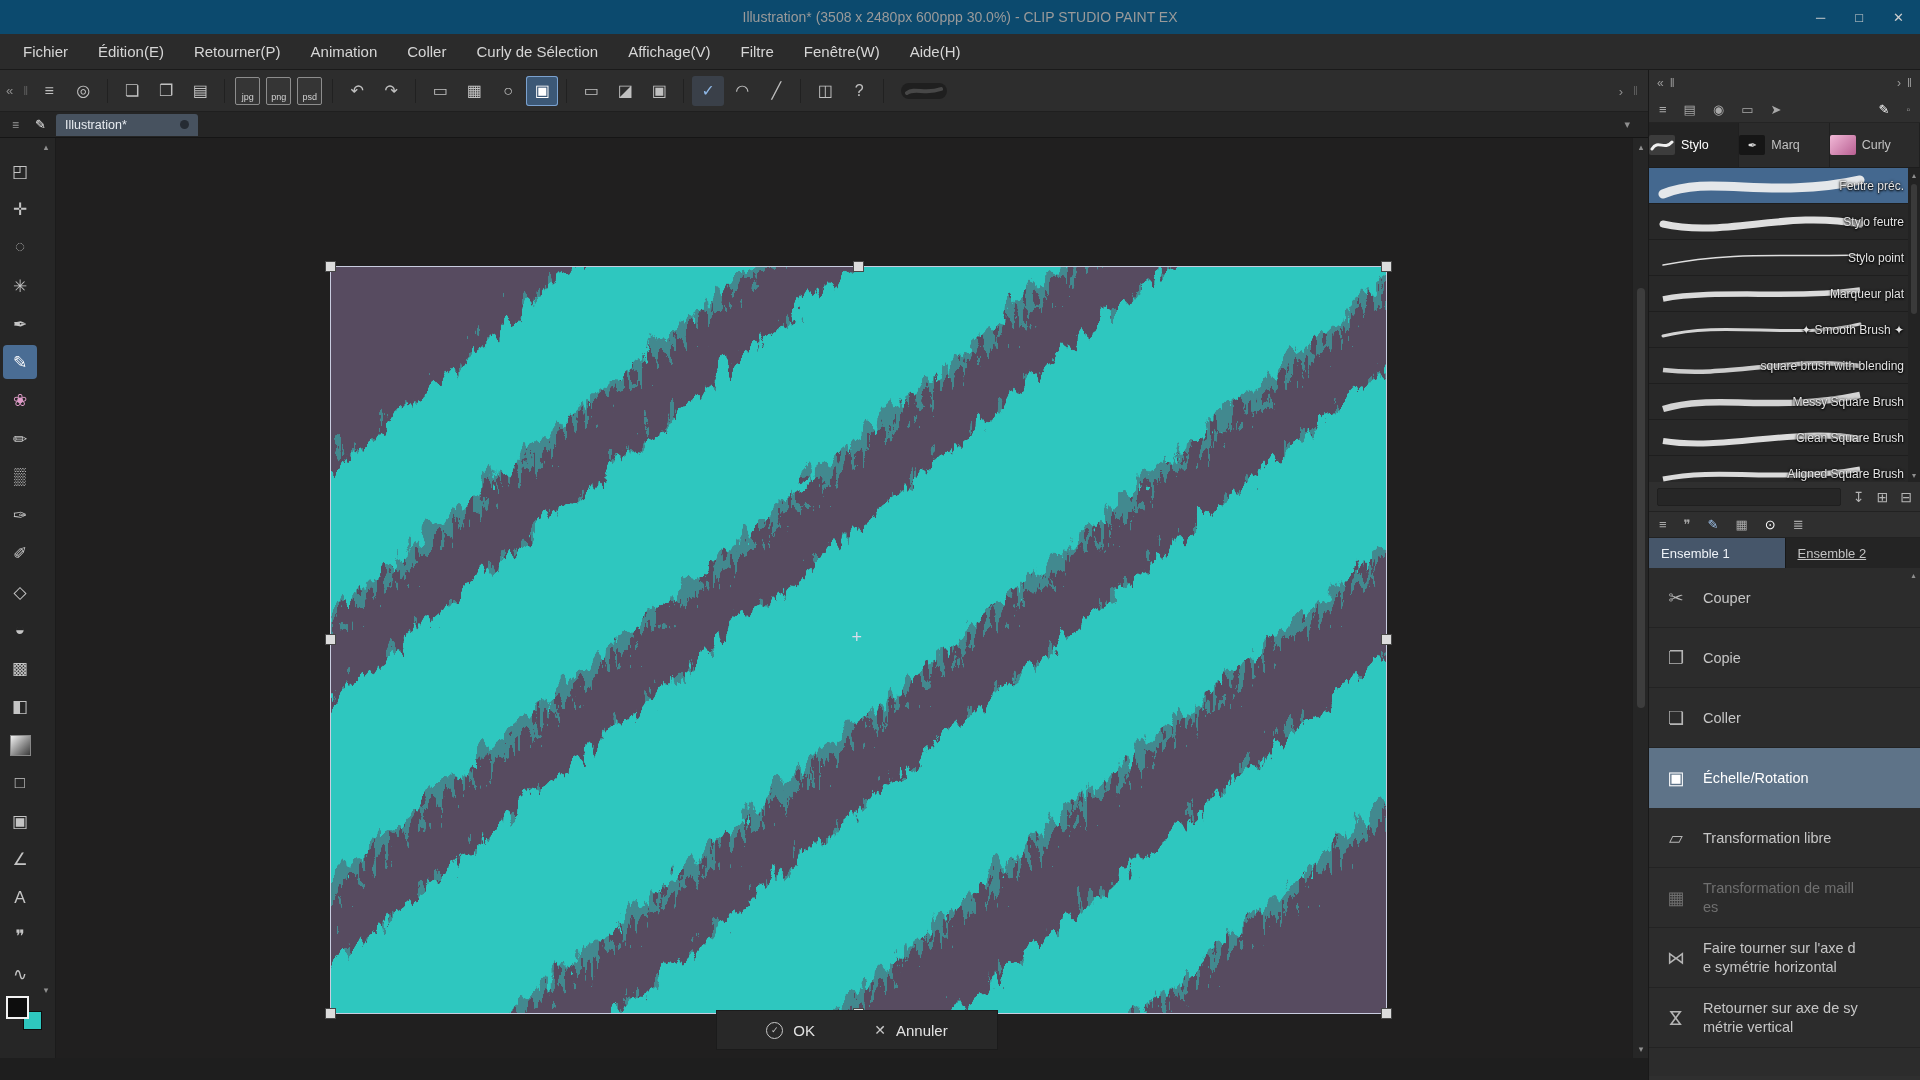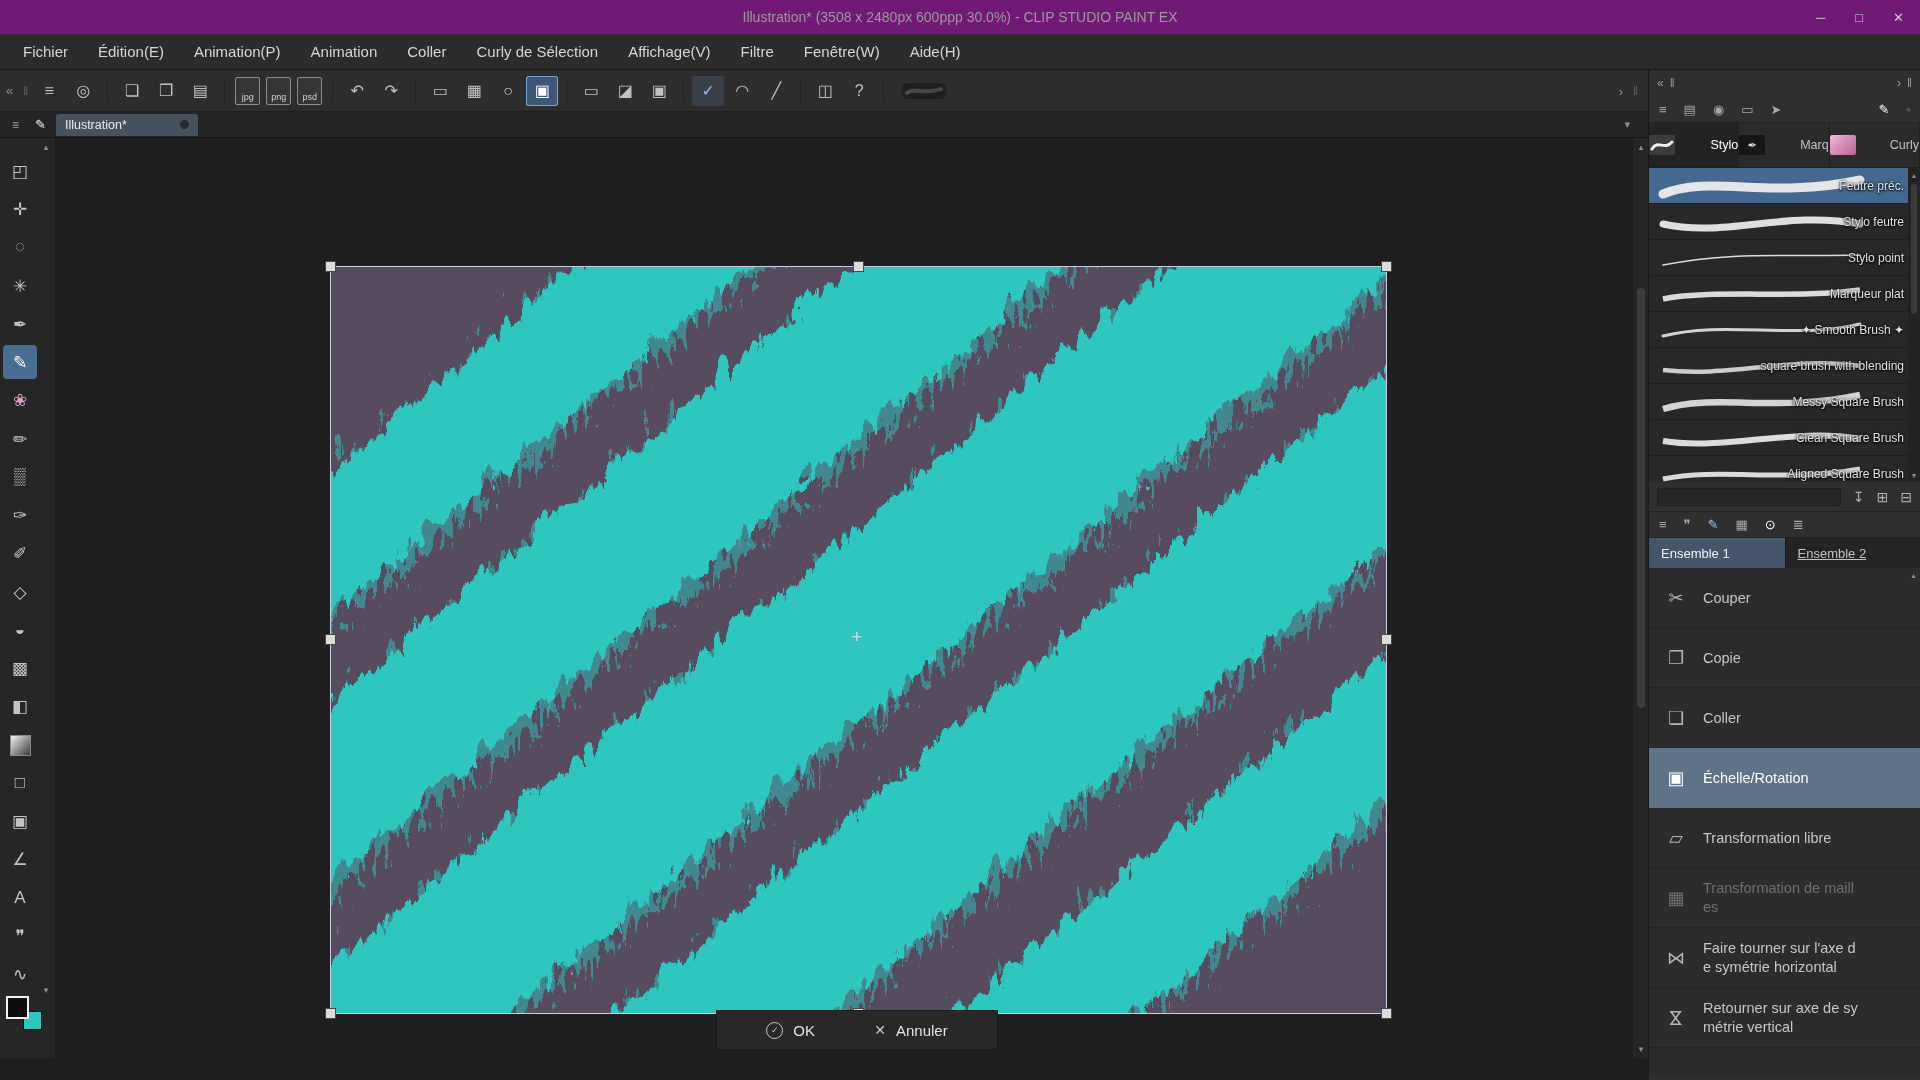--- a/index.html
+++ b/index.html
@@ -4,21 +4,21 @@
 <style>
   :root{
     --accent:#4a6d94; --highlight:#5e7388; --selection:#44688f;
     --art-bg:#574b60; --art-teal:#2ec7bf;
   }
   *{margin:0;padding:0;box-sizing:border-box;}
   html,body{width:1920px;height:1080px;overflow:hidden;}
   body{background:#1e1e1e;font-family:"Liberation Sans",sans-serif;color:#c8c8c8;position:relative;}
 
   
-  #titlebar{position:absolute;top:0;left:0;width:1920px;height:34px;background:#701a75;}
+  #titlebar{position:absolute;top:0;left:0;width:1920px;height:34px;background:#0c4a6e;}
   #win-title{position:absolute;left:0;right:0;top:0;height:34px;text-align:center;line-height:34px;
     font-size:14px;color:#9a9a9a;}
   #win-btns{position:absolute;right:16px;top:0;height:34px;display:flex;gap:30px;align-items:center;
     font-size:13px;color:#cfcfcf;}
   #win-btns span{cursor:default;}
 
   
   #menubar{position:absolute;top:34px;left:0;width:1920px;height:36px;background:#2b2b2b;
     border-bottom:1px solid #1a1a1a;display:flex;align-items:center;padding-left:8px;}
   .mi{padding:0 15px;font-size:15px;color:#d6d6d6;}
@@ -87,21 +87,21 @@
   
   #rightpanel{position:absolute;top:70px;left:1648px;width:272px;height:1010px;background:#2f2f2f;border-left:1px solid #191919;}
   .rp-head{height:26px;display:flex;align-items:center;padding:0 8px;color:#9a9a9a;font-size:12px;gap:6px;}
   .rp-head .sp{flex:1;}
   .rp-icons{height:26px;display:flex;align-items:center;padding:0 10px;gap:17px;color:#a8a8a8;font-size:13px;}
   .rp-icons .white{color:#ffffff;}
   .rp-icons .blue{color:#9fc3ec;}
   .rp-icons .push{margin-left:auto;}
   .rp-icons .tiny{font-size:10px;}
   .rp-subtabs{height:46px;display:flex;background:#2b2b2b;border-top:1px solid #242424;border-bottom:1px solid #1d1d1d;}
-  .stab{flex:1;display:flex;align-items:center;justify-content:space-between;gap:6px;border-right:1px solid #202020;
+  .stab{flex:1;display:flex;align-items:center;justify-content:flex-start;gap:6px;border-right:1px solid #202020;
     font-size:12.5px;color:#c2c2c2;}
   .stab.active{background:#232323;color:#fff;}
   .sthumb{width:26px;height:20px;border-radius:2px;background:#3c3c3c;display:flex;align-items:center;justify-content:center;overflow:hidden;}
   .sthumb.dark{background:#161616;color:#ddd;font-size:11px;}
   .sthumb.pink{background:linear-gradient(135deg,#f2b9d7,#b85f92);}
   #brushlist{position:relative;height:314px;overflow:hidden;background:#282828;}
   .brow{position:relative;height:36px;border-bottom:1px solid #1e1e1e;}
   .brow.sel{background:var(--selection);}
   .bstroke{position:absolute;left:6px;top:3px;}
   .bname{position:absolute;right:16px;top:50%;transform:translateY(-50%);font-size:12px;color:#e3e3e3;
@@ -148,21 +148,21 @@
   <div id="win-btns">
     <span>─</span>
     <span>□</span>
     <span>✕</span>
   </div>
 </header>
 
 <nav id="menubar">
   <span class="mi">Fichier</span>
   <span class="mi">Édition(E)</span>
-  <span class="mi">Animation(P)</span>
+  <span class="mi">Retourner(P)</span>
   <span class="mi">Animation</span>
   <span class="mi">Coller</span>
   <span class="mi">Curly de Sélection</span>
   <span class="mi">Affichage(V)</span>
   <span class="mi">Filtre</span>
   <span class="mi">Fenêtre(W)</span>
   <span class="mi">Aide(H)</span>
 </nav>
 
 <div id="toolbar">

